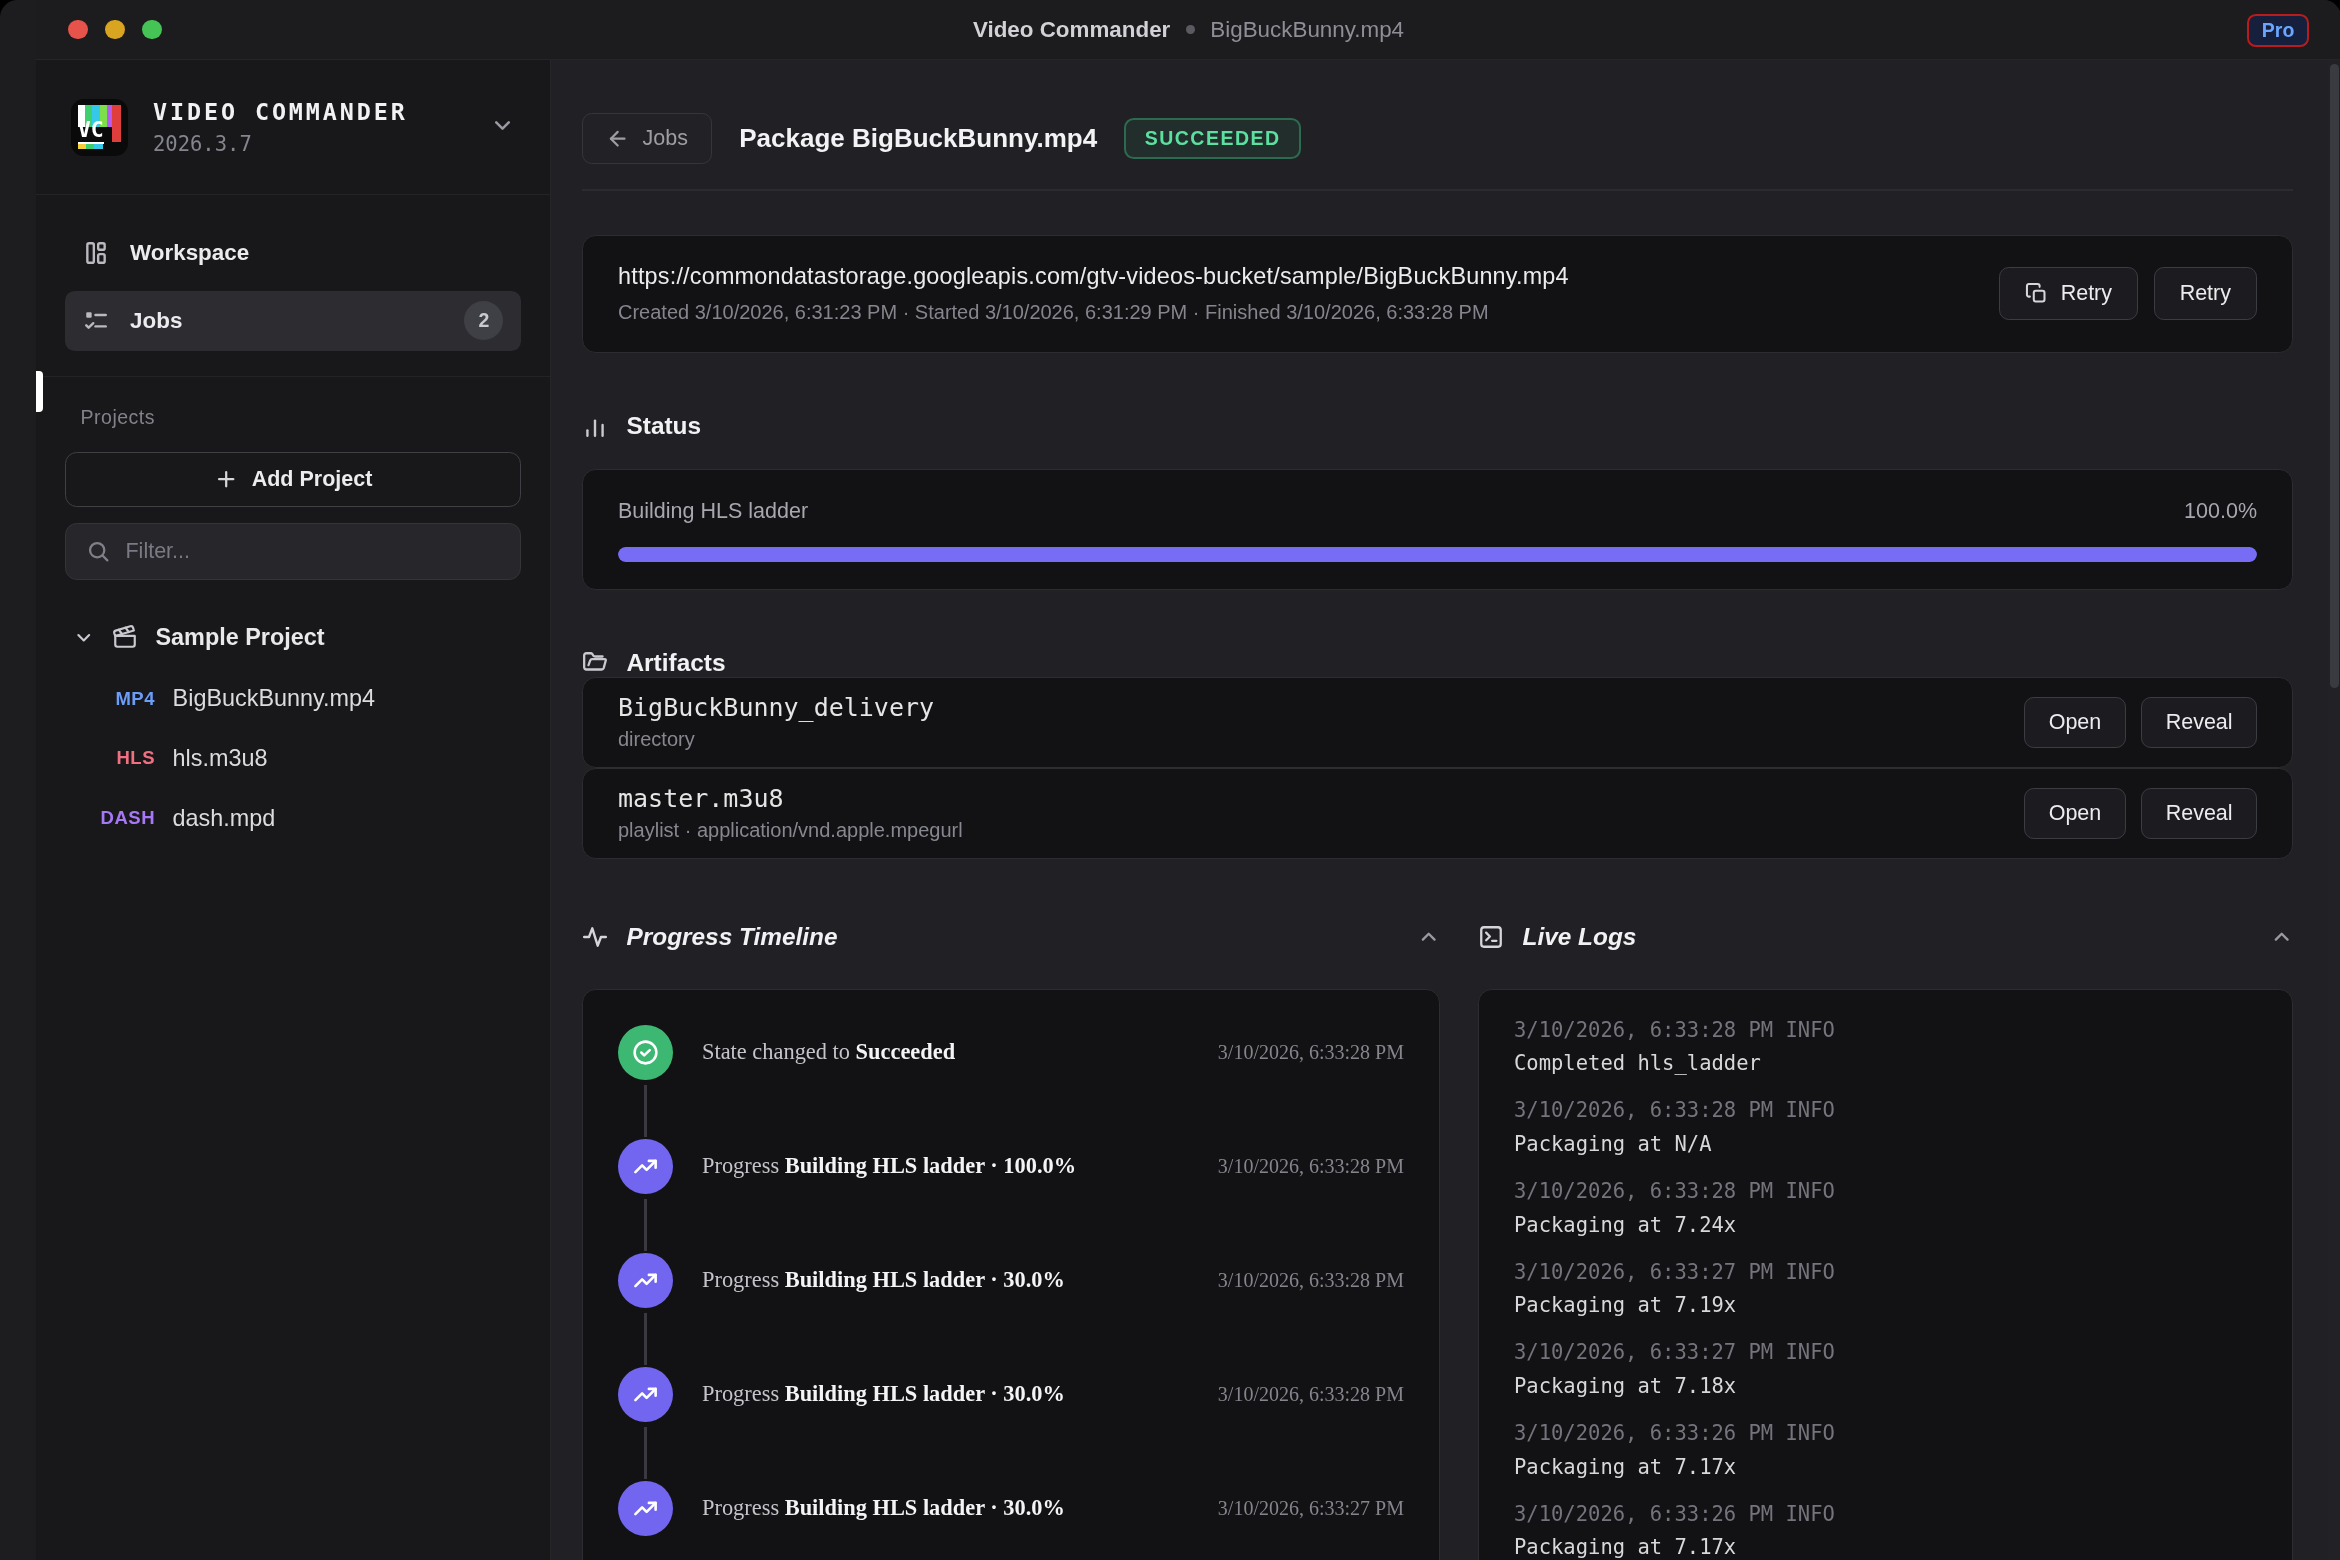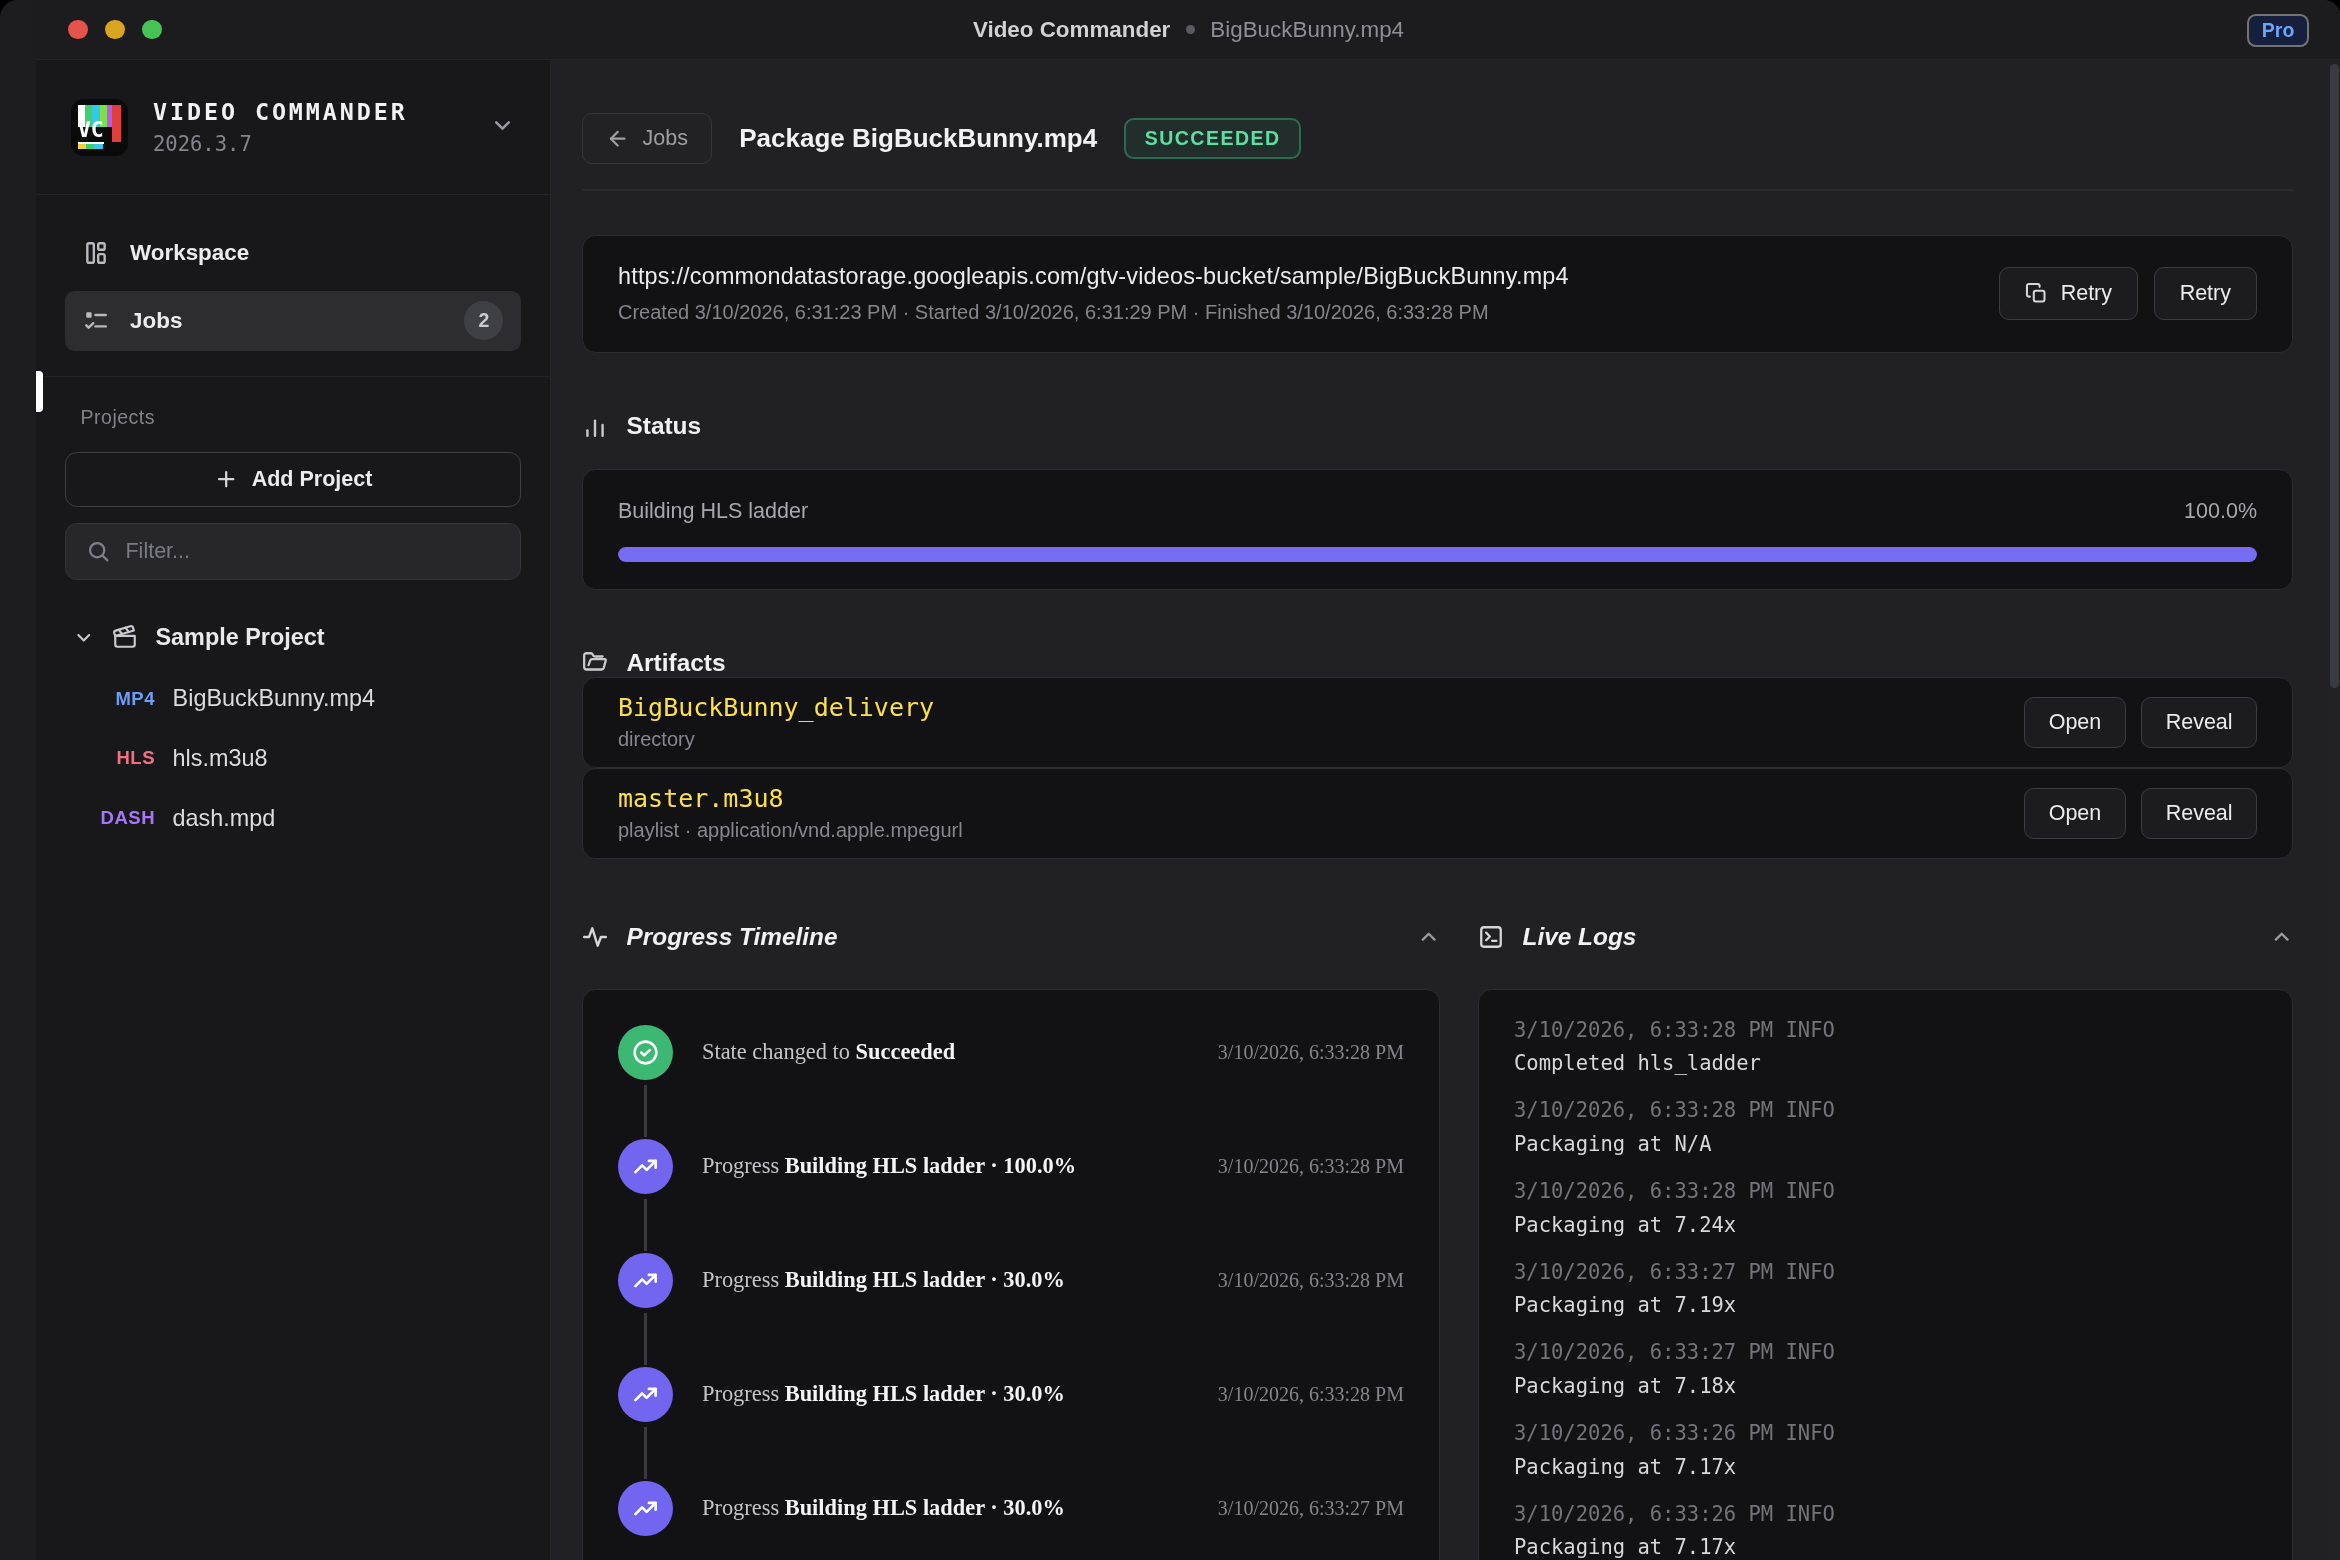--- a/index.html
+++ b/index.html
@@ -13,21 +13,21 @@
     display:flex; align-items:center; position:relative; }
   .traffic { display:flex; gap:17.6px; padding-left:32px; }
   .light { width:19.5px; height:19.5px; border-radius:50%; }
   .light.red{ background:#e5534b; } .light.yellow{ background:#d9a420; } .light.green{ background:#45c455; }
   .tb-center { position:absolute; left:0; right:0; display:flex; justify-content:center;
     align-items:center; gap:15.6px; pointer-events:none; }
   .tb-app { color:#d2d2d6; font-size:22.4px; font-weight:600; }
   .tb-dot { width:8.8px; height:8.8px; border-radius:50%; background:#5a5a60; }
   .tb-doc { color:#8e8e96; font-size:22.4px; }
   .pro-badge { position:absolute; right:32px; top:13.7px; height:33px; padding:0 12.7px;
-    border:2px solid #737373; background:#16203c; color:#6aa6ff; border-radius:8.8px;
+    border:2px solid #b91c1c; background:#16203c; color:#6aa6ff; border-radius:8.8px;
     font-size:19.5px; font-weight:700; display:flex; align-items:center; }
 
   .body-row { flex:1; display:flex; min-height:0; }
 
   
   .sidebar { width:515px; flex:0 0 515px; background:#18181b; border-right:1.5px solid #26262a;
     position:relative; }
   .side-head { height:135px; display:flex; align-items:center; gap:25px; padding:0 35px;
     border-bottom:1.5px solid #242428; }
   .vc-logo { width:57px; height:57px; border-radius:12.7px; background:#0a0a0a; position:relative;
@@ -107,21 +107,21 @@
   .section-head { display:flex; align-items:center; gap:18.5px; margin-top:59px; }
   .section-head .hicon { color:#c9c9cf; display:flex; }
   .section-title { color:#f2f2f4; font-size:24.4px; font-weight:700; }
 
   .status-card { margin-top:29px; height:121px; padding:29px 35px; }
   .status-row { display:flex; justify-content:space-between; color:#a7a7af; font-size:21.5px; }
   .bar-track { margin-top:23.4px; height:15.6px; border-radius:7.8px; background:#2b2b30; overflow:hidden; }
   .bar-fill { height:100%; border-radius:7.8px; background:#766df4; }
 
   .art-card { height:91px; padding:0 35px; display:flex; align-items:center; justify-content:space-between; }
-  .art-name { font-family:"DejaVu Sans Mono", monospace; font-size:25px; color:#fde047; }
+  .art-name { font-family:"DejaVu Sans Mono", monospace; font-size:25px; color:#e5e5e5; }
   .art-desc { color:#87878f; font-size:20px; margin-top:5.9px; }
   .art-actions { display:flex; gap:15.6px; }
   .btn.small { padding:0 23.4px; height:51px; }
 
   .cols { display:grid; grid-template-columns:858px 1fr; gap:38px; margin-top:56px; }
   .col-head { display:flex; align-items:center; gap:18.5px; height:45px;font-style:italic; }
   .col-head .hicon { color:#d6d6da; display:flex; }
   .col-head .flexsp { flex:1; }
   .collapse { color:#9a9aa2; display:flex; }
 

